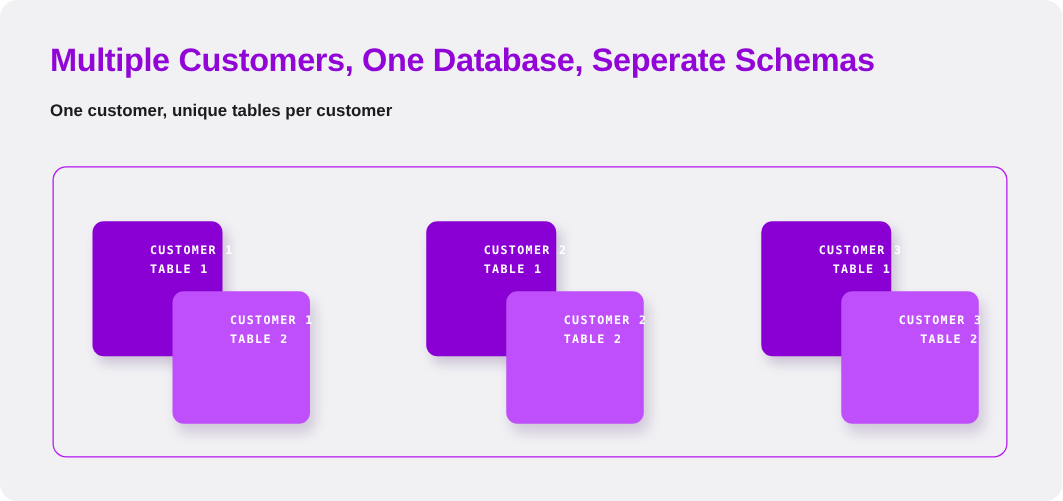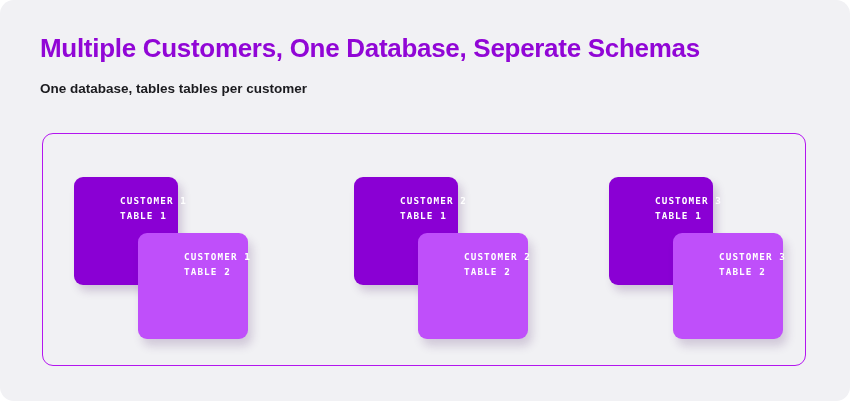--- a/index.html
+++ b/index.html
@@ -70,22 +70,22 @@
   }
 
   
   .customer-group {
     position: absolute;
     top: 0;
     width: 185px;
     height: 401px;
   }
   .customer-group[data-group="0"] { left: 74px; }
-  .customer-group[data-group="1"] { left: 354px; }
-  .customer-group[data-group="2"] { left: 609px; }
+  .customer-group[data-group="1"] { left: 341px; }
+  .customer-group[data-group="2"] { left: 609px; text-align: right; }
 
   .table-card {
     position: absolute;
     box-sizing: border-box;
     border-radius: 9px;
     padding: 16px 0 0 14px;
     font-family: "DejaVu Sans Mono", "Liberation Mono", monospace;
     font-size: 9.3px;
     font-weight: bold;
     letter-spacing: 1.1px;
@@ -114,21 +114,21 @@
     z-index: 2;
   }
 </style>
 </head>
 <body>
 
 <div id="page">
 
   <div class="page-title">Multiple Customers, One Database, Seperate Schemas</div>
 
-  <div class="page-subtitle">One database, tables tables per customer</div>
+  <div class="page-subtitle">One customer, unique tables per customer</div>
 
   <div class="database-box"></div>
 
 
   <div class="customer-group" data-group="0">
     <div class="table-card card-primary">
       <span class="card-line">CUSTOMER 1</span>
       <span class="card-line">TABLE 1</span>
     </div>
     <div class="table-card card-secondary">

